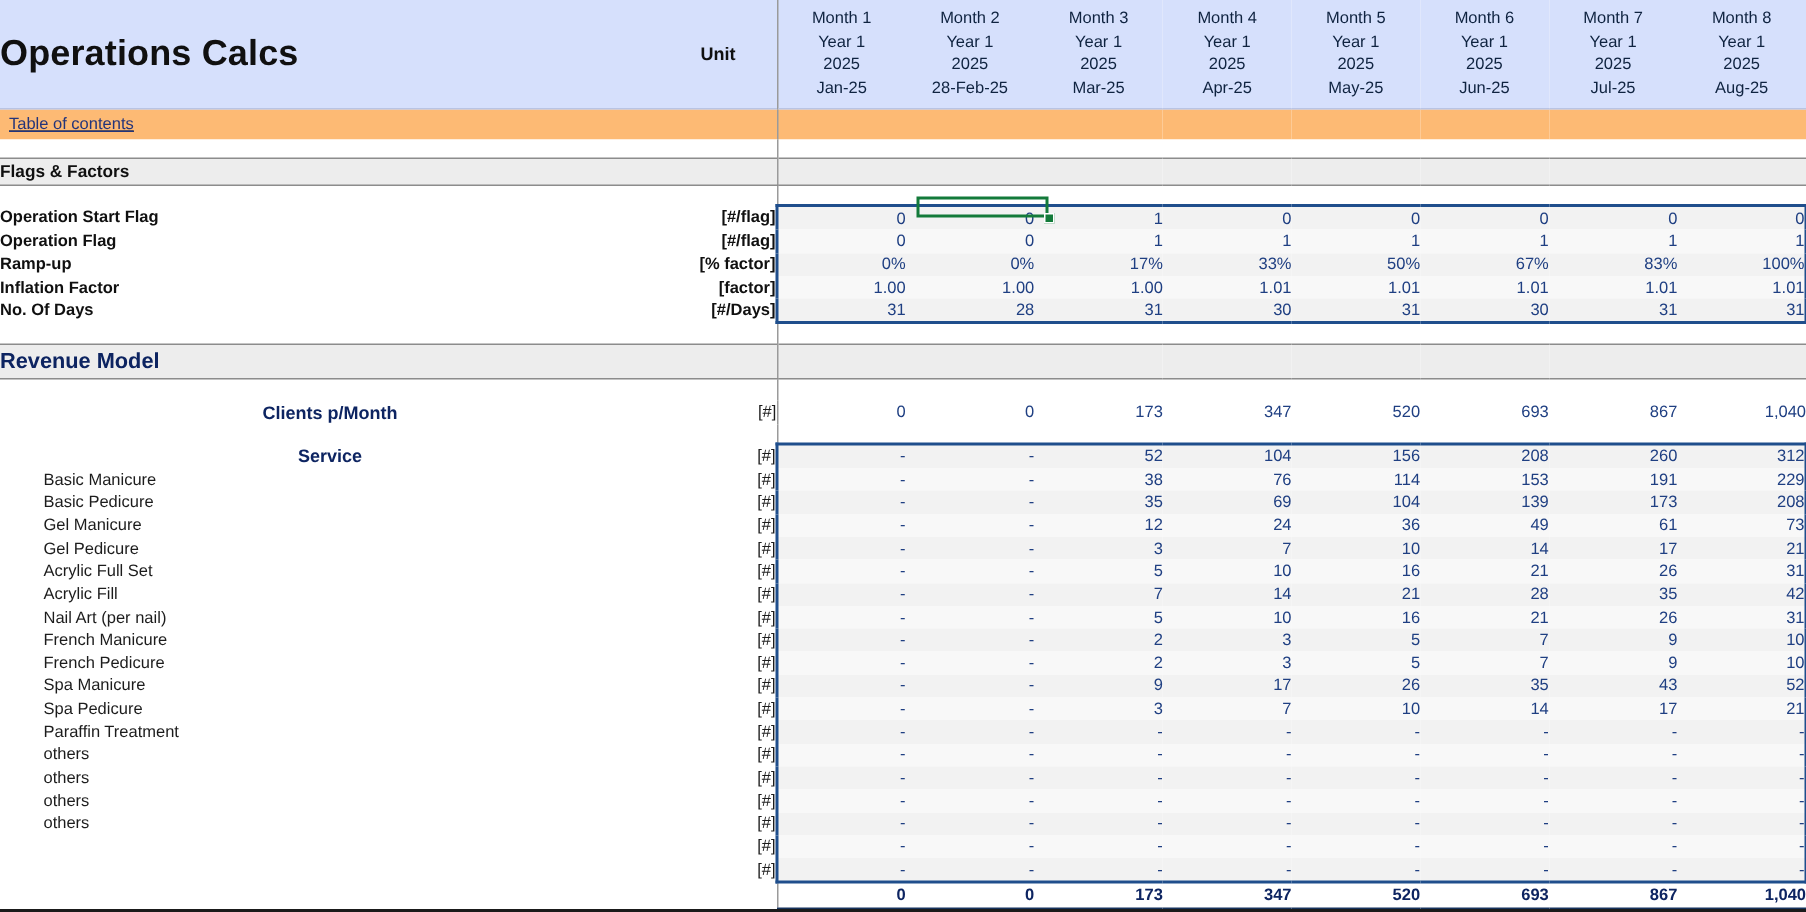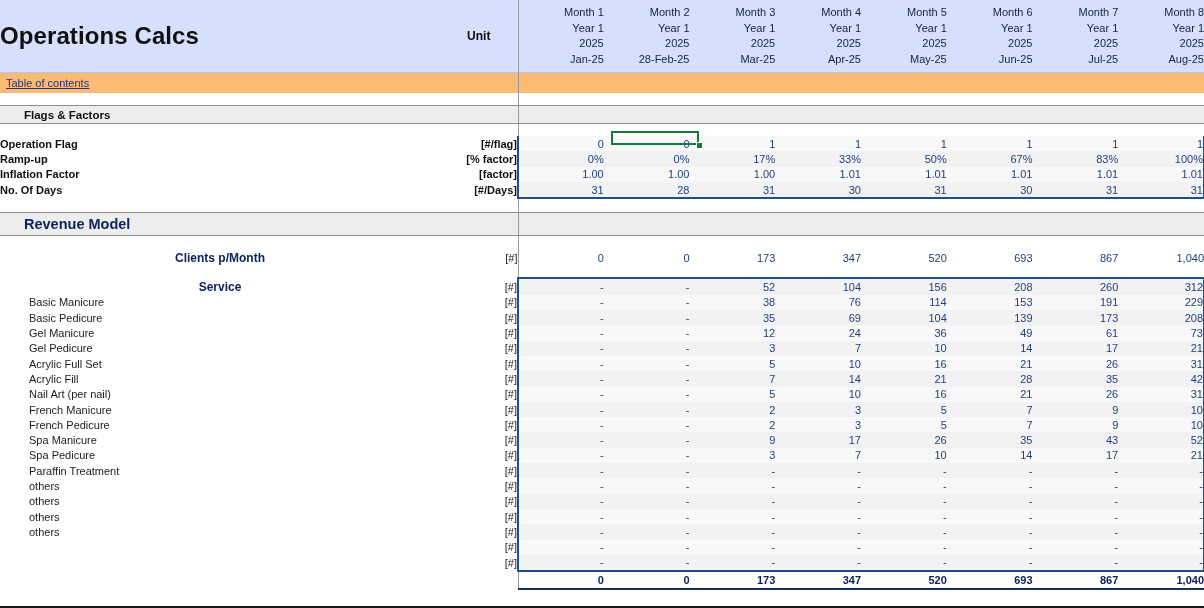--- a/index.html
+++ b/index.html
@@ -43,21 +43,21 @@
   }
   .title-text {
     font-size: 24px;
     font-weight: bold;
     color: #101010;
     padding-left: 8px;
     letter-spacing: 0.1px;
     white-space: nowrap;
   }
   .hdr-stack {
-    text-align: right;
+    text-align: center;
     padding-right: 7px;
     line-height: 15.5px;
     font-size: 11px;
     color: #0f2340;
     white-space: nowrap;
   }
   .hdr-stack div { height: 15.5px; }
   .unit-head {
     text-align: center;
     padding-right: 6px;
@@ -88,21 +88,21 @@
   .sectionband td {
     background: #ededed;
     border-top: 1px solid #8c8c8c;
     border-bottom: 1px solid #8c8c8c;
     height: 17px;
   }
   .sectionband .sec-label {
     font-weight: bold;
     font-size: 11.5px;
     color: #101010;
-    padding-left: 24px;
+    padding-left: 0;
     white-space: nowrap;
   }
   .sectionband.big td { height: 22px; }
   .sectionband.big .sec-label {
     font-size: 14.5px;
     color: #0d2461;
     font-weight: bold;
   }
   .sectionband td.sep-right { border-right: 1px solid #9a9a9a; }
 
@@ -281,20 +281,32 @@
           <td class="sep-right"></td>
           <td></td>
           <td></td>
           <td></td>
           <td></td>
           <td></td>
           <td></td>
           <td></td>
           <td></td>
         </tr>
+        <tr class="drow banded box-top">
+          <td class="lbl bold">Operation Start Flag</td>
+          <td class="unit bold">[#/flag]</td>
+          <td class="num box-left">0</td>
+          <td class="num">0</td>
+          <td class="num">1</td>
+          <td class="num">0</td>
+          <td class="num">0</td>
+          <td class="num">0</td>
+          <td class="num">0</td>
+          <td class="num box-right">0</td>
+        </tr>
         <tr class="drow banded alt">
           <td class="lbl bold">Operation Flag</td>
           <td class="unit bold">[#/flag]</td>
           <td class="num box-left">0</td>
           <td class="num">0</td>
           <td class="num">1</td>
           <td class="num">1</td>
           <td class="num">1</td>
           <td class="num">1</td>
           <td class="num">1</td>

